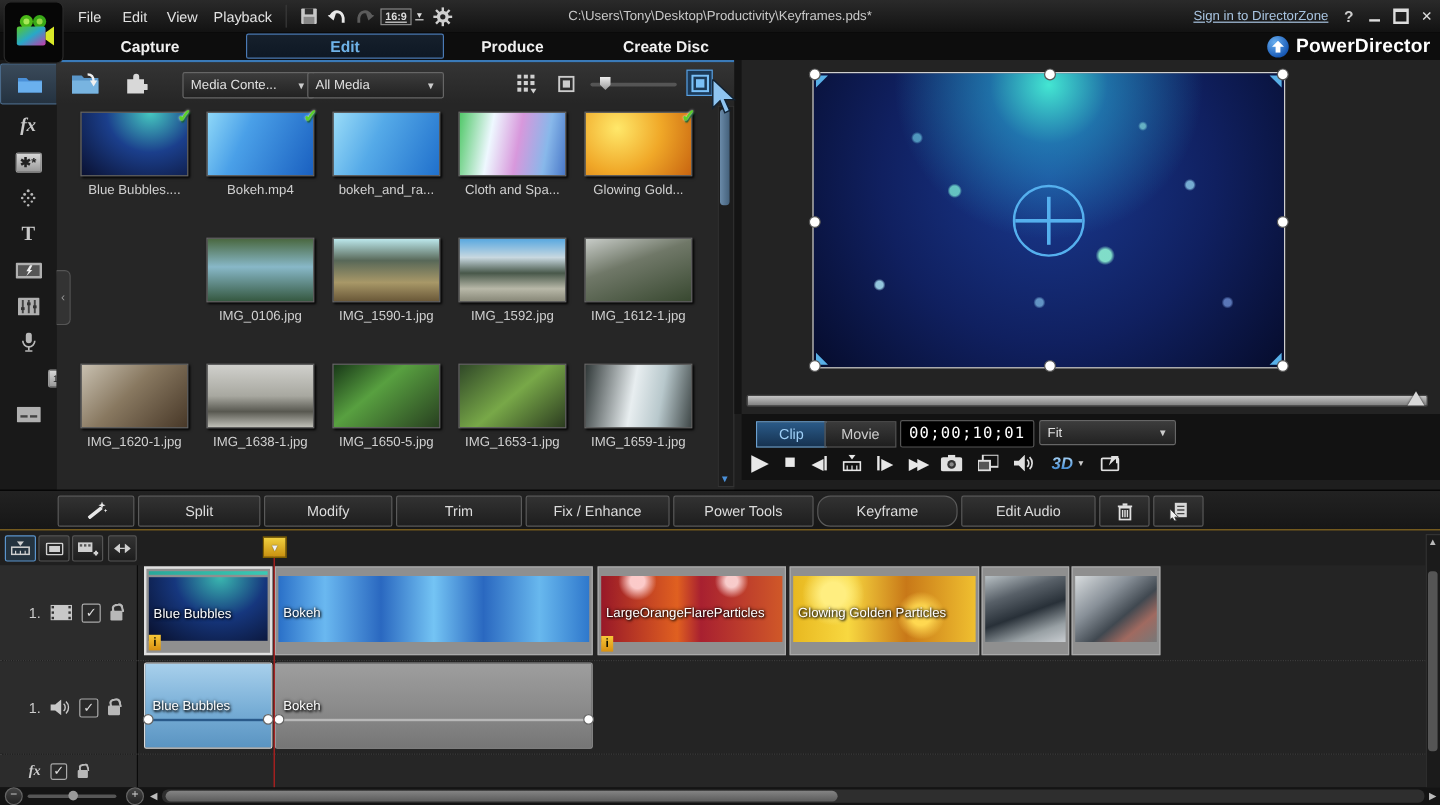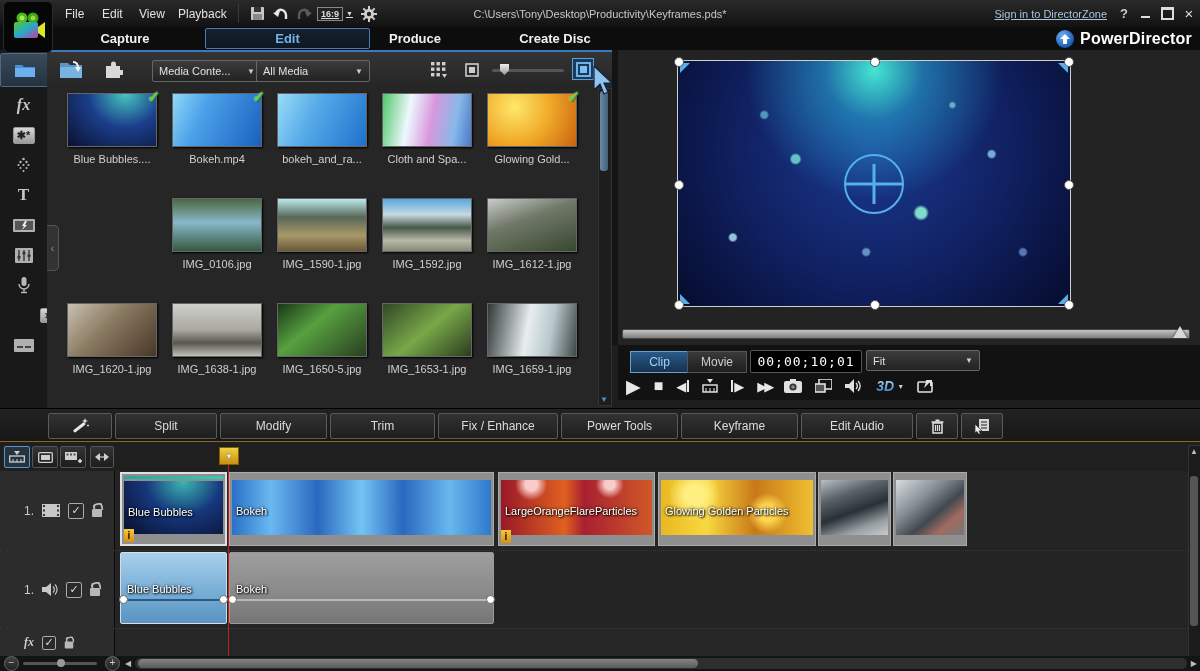--- a/index.html
+++ b/index.html
@@ -178,21 +178,21 @@
   <div class="abs winbtn" style="right:24px;">
       <span class="maxbox"></span>
     </div>
   <div class="abs winbtn" style="right:2px;font-size:15px;">
       <span>×</span>
     </div>
 
   <div class="abs tabbar"></div>
   <div class="abs modetab" style="left:80px;width:90px;">Capture</div>
   <div class="abs modetab active" style="left:205px;top:28px;width:163px;height:19px;">Edit</div>
-  <div class="abs modetab" style="left:370px;width:90px;">Produce</div>
+  <div class="abs modetab" style="left:370px;width:90px;padding-left:12px;">Produce</div>
   <div class="abs modetab" style="left:500px;width:110px;">Create Disc</div>
   <div class="abs brand">
     <span class="brandcircle">
       <svg width="10" height="10" viewBox="0 0 10 10">
           <polygon points="5,0 10,5 7,5 7,10 3,10 3,5 0,5" fill="#fff"></polygon>
         </svg>
     </span>
     <span class="brandtext">PowerDirector</span>
   </div>
 
@@ -483,21 +483,21 @@
           <polygon points="15,1 15.8,3.2 18,4 15.8,4.8 15,7 14.2,4.8 12,4 14.2,3.2"></polygon>
           <polygon points="18,7 18.4,8.1 19.5,8.5 18.4,8.9 18,10 17.6,8.9 16.5,8.5 17.6,8.1"></polygon>
         </g>
       </svg>
   </div>
   <div class="abs fbtn" style="left:115px;width:100px;">Split</div>
   <div class="abs fbtn" style="left:220px;width:105px;">Modify</div>
   <div class="abs fbtn" style="left:330px;width:103px;">Trim</div>
   <div class="abs fbtn" style="left:438px;width:118px;">Fix / Enhance</div>
   <div class="abs fbtn" style="left:561px;width:115px;">Power Tools</div>
-  <div class="abs fbtn" style="left:681px;width:115px;">Keyframe</div>
+  <div class="abs fbtn" style="left:681px;width:115px;border-radius:11px;">Keyframe</div>
   <div class="abs fbtn" style="left:801px;width:110px;">Edit Audio</div>
   <div class="abs fbtn" style="left:916px;width:40px;">
     <svg width="13" height="15" viewBox="0 0 13 15">
         <rect x="2" y="4" width="9" height="10" fill="none" stroke="#e0e0e0" stroke-width="1.5"></rect>
         <line x1="0.5" y1="3" x2="12.5" y2="3" stroke="#e0e0e0" stroke-width="1.5"></line>
         <rect x="4.5" y="0.5" width="4" height="2" fill="#e0e0e0"></rect>
         <g stroke="#e0e0e0" stroke-width="1.2">
           <line x1="4.5" y1="6" x2="4.5" y2="12"></line>
           <line x1="6.5" y1="6" x2="6.5" y2="12"></line>
           <line x1="8.5" y1="6" x2="8.5" y2="12"></line>

